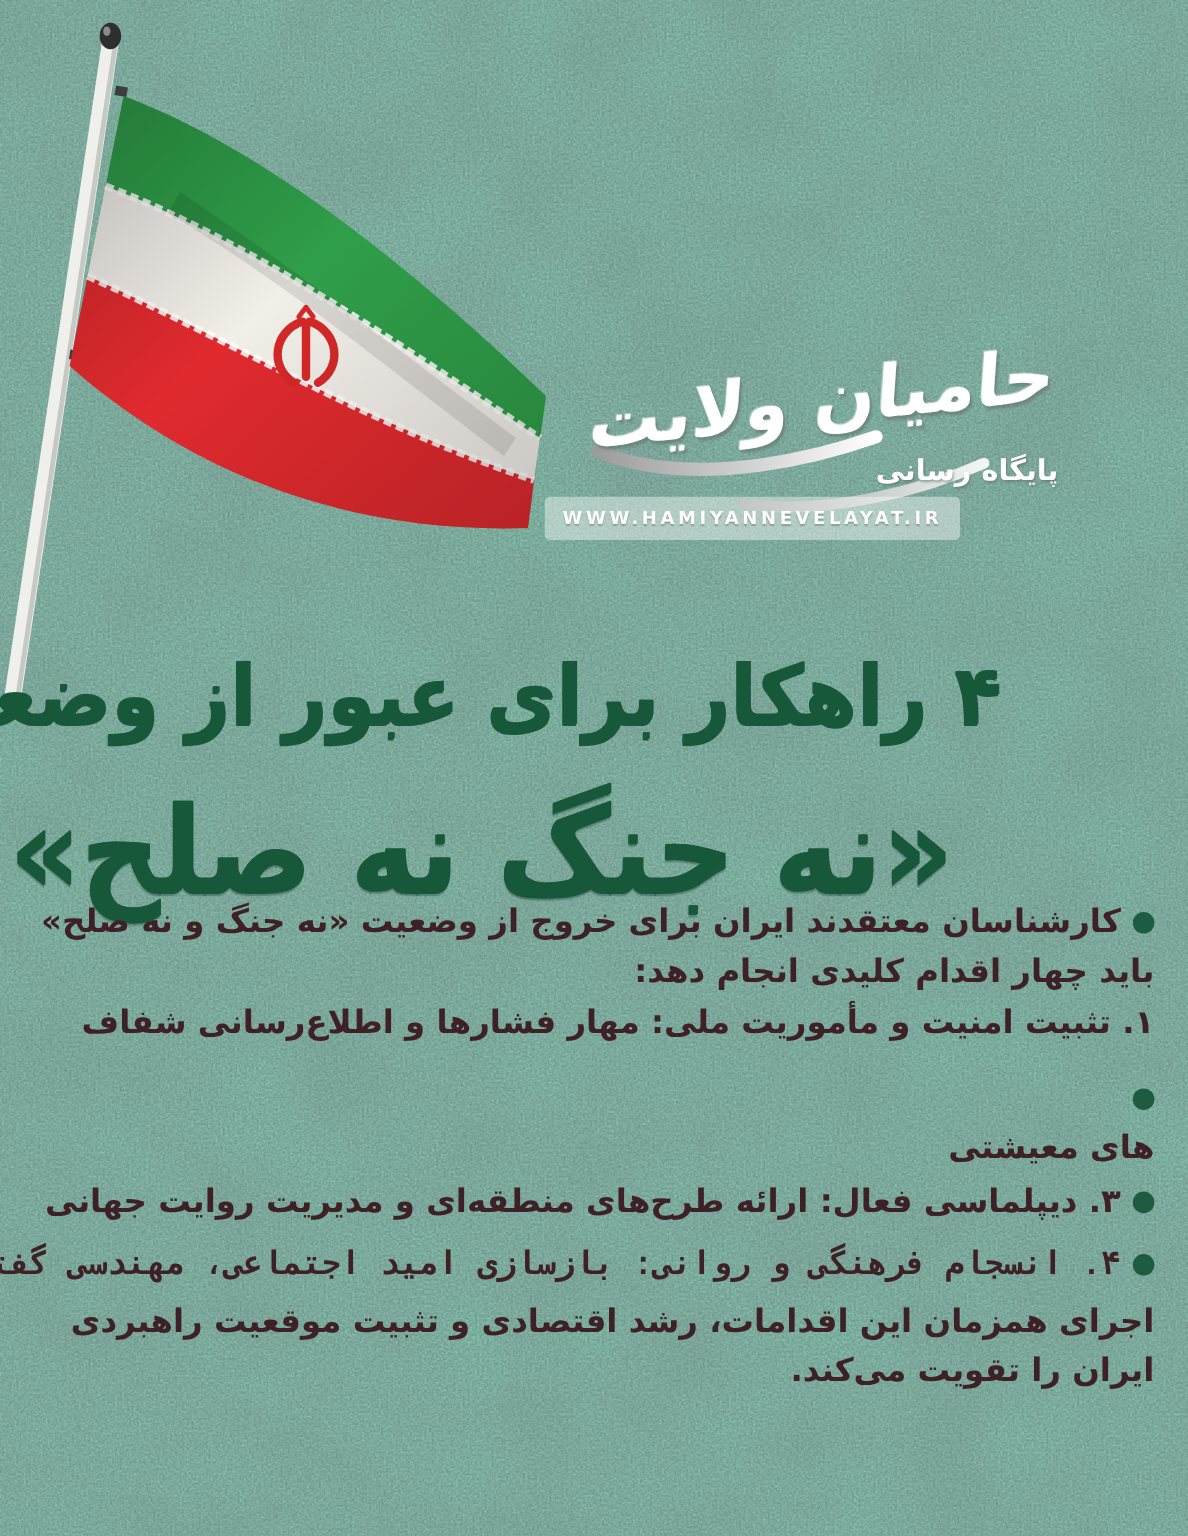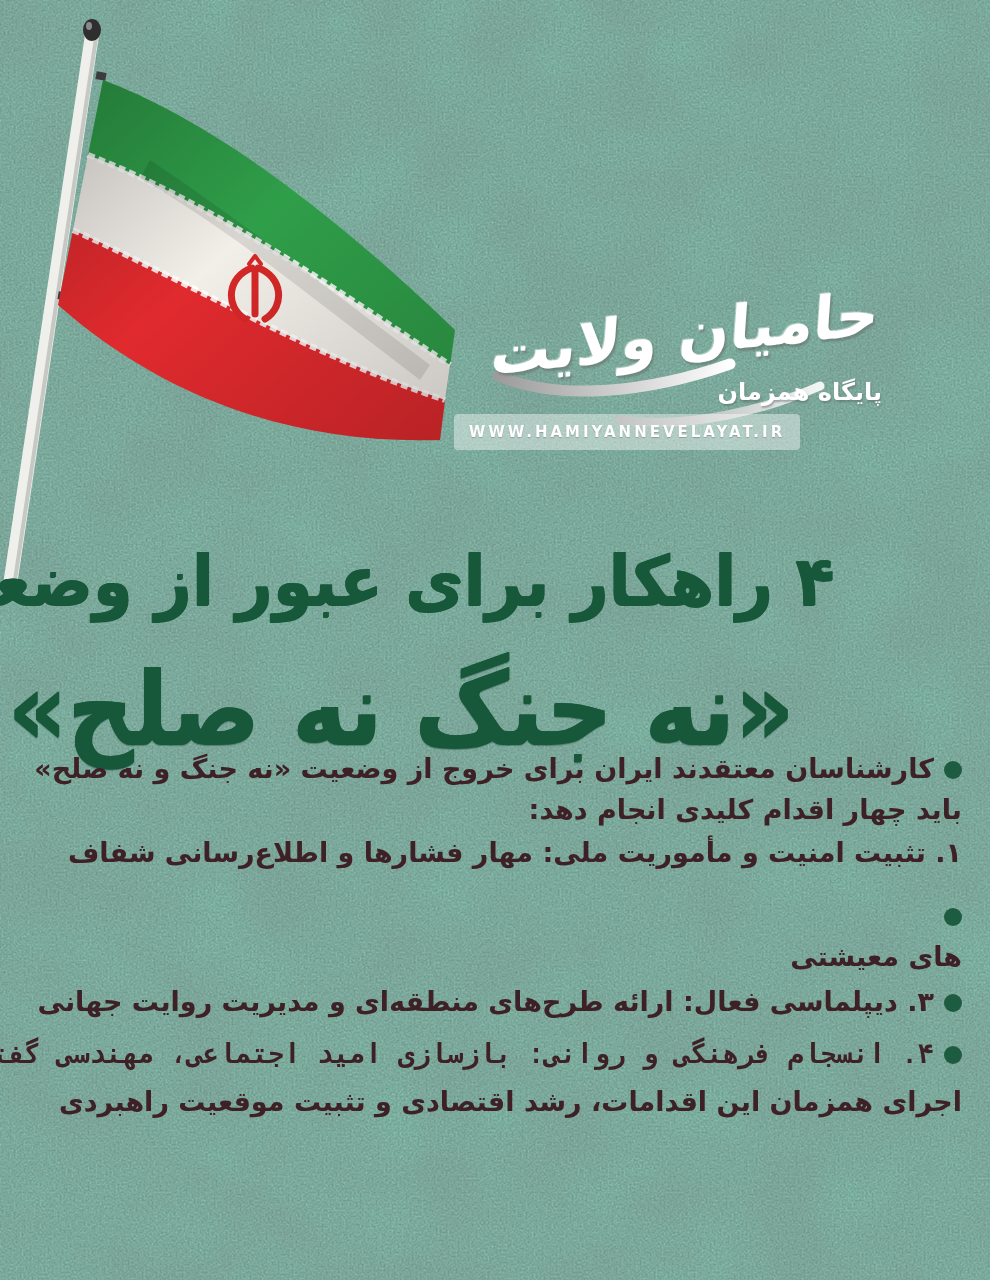--- a/index.html
+++ b/index.html
@@ -126,21 +126,21 @@
     <defs>
       <linearGradient id="sw" x1="0" y1="0" x2="1" y2="0">
         <stop offset="0" stop-color="#9c9c9c"></stop>
         <stop offset="1" stop-color="#ffffff"></stop>
       </linearGradient>
     </defs>
     <path d="M18,96 C80,122 170,112 250,84" fill="none" stroke="url(#sw)" stroke-width="11" stroke-linecap="round"></path>
     <path d="M140,140 C210,150 290,128 340,106" fill="none" stroke="url(#sw)" stroke-width="9" stroke-linecap="round" opacity="0.9"></path>
   </svg>
   <div class="brand-callig">حامیان ولایت</div>
-  <div class="brand-sub">پایگاه همزمان</div>
+  <div class="brand-sub">پایگاه رسانی</div>
   <div class="brand-url">WWW.HAMIYANNEVELAYAT.IR</div>
 </div>
 
 <div class="headline">
   <div class="l1">۴ راهکار برای عبور از وضعیت</div>
   <div class="l2">«نه جنگ نه صلح»</div>
 </div>
 
 <div class="bodytext">
 
@@ -161,15 +161,16 @@
   <div class="para gap-md">
     <div class="bline"><span class="dot"></span><span>۳. دیپلماسی فعال: ارائه طرح‌های منطقه‌ای و مدیریت روایت جهانی</span></div>
   </div>
 
   <div class="para gap-md2">
     <div class="bline"><span class="dot"></span><span>۴. انسجام فرهنگی و روانی: بازسازی امید اجتماعی، مهندسی گفتمان</span></div>
   </div>
 
   <div class="para gap-xs">
     <div class="bline"><span>اجرای همزمان این اقدامات، رشد اقتصادی و تثبیت موقعیت راهبردی</span></div>
+    <div class="bline"><span>ایران را تقویت می‌کند.</span></div>
   </div>
 
 </div>
 
 </body></html>

